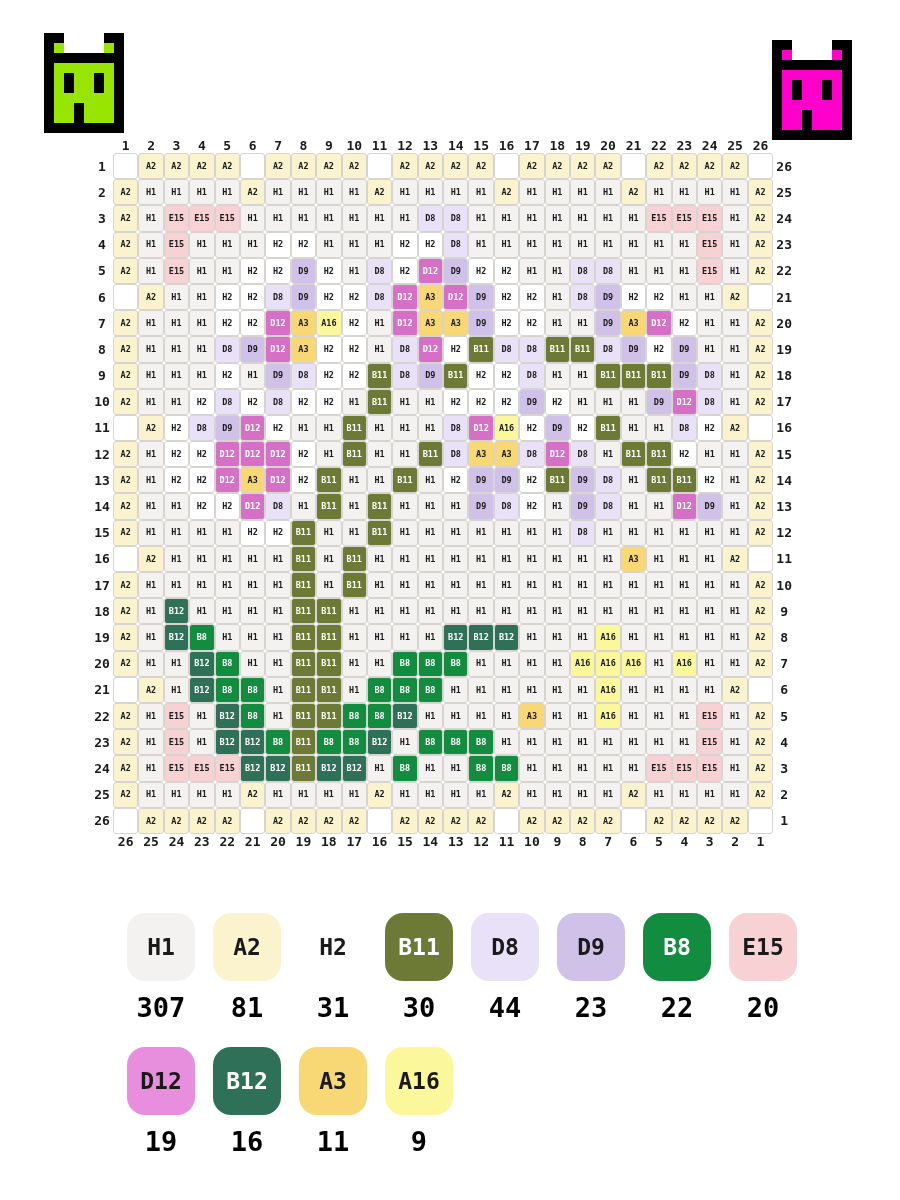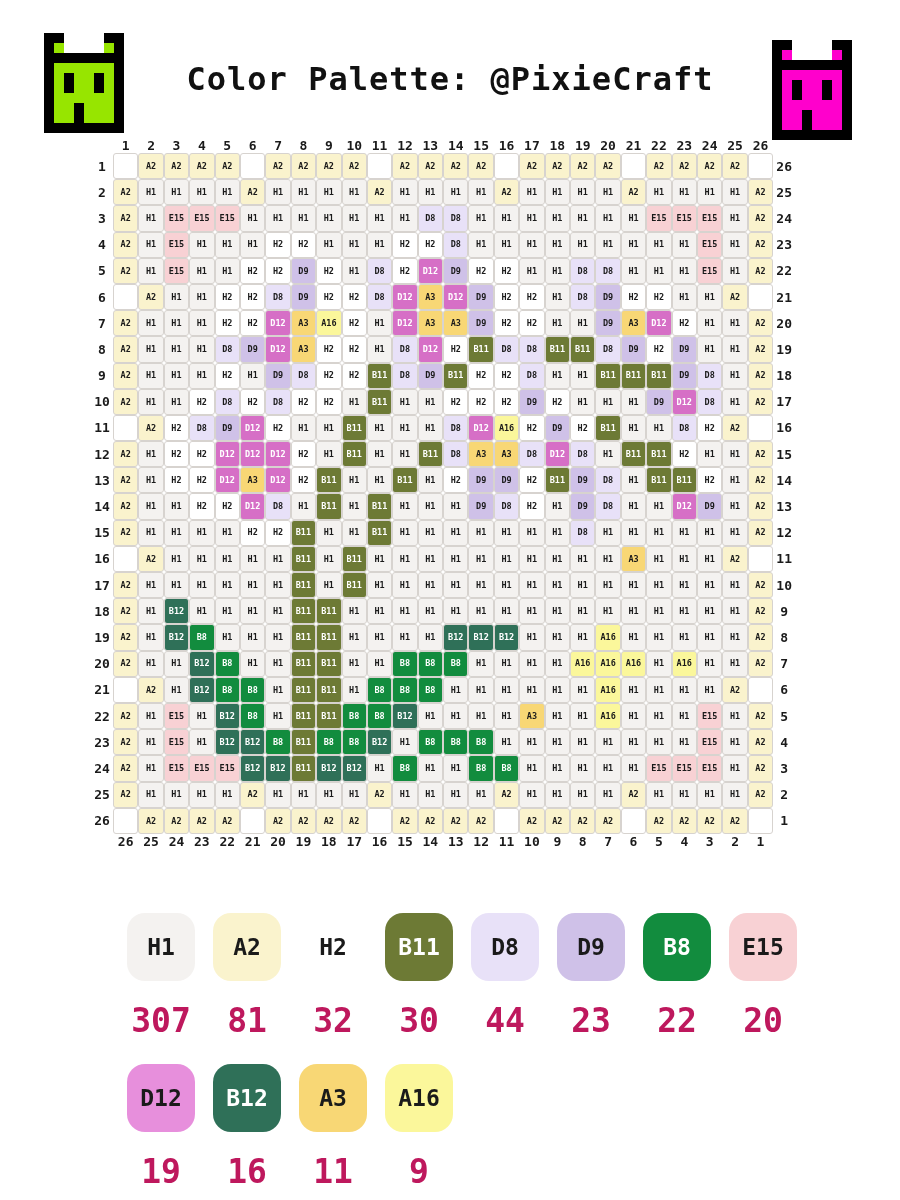--- a/index.html
+++ b/index.html
@@ -26,21 +26,21 @@
     background:#ffffff;color:#1a1a1a;
   }
   .legend{position:absolute;left:127px;top:913px;}
   .legend-row{display:flex;gap:18px;margin-bottom:24px;}
   .legend-item{display:flex;flex-direction:column;align-items:center;width:68px;}
   .swatch{
     width:68px;height:68px;border-radius:18px;
     display:flex;align-items:center;justify-content:center;
     font-size:23px;font-weight:bold;
   }
-  .count{margin-top:20px;font-size:33px;font-weight:bold;color:#be185d;}
+  .count{margin-top:11px;font-size:27px;font-weight:bold;color:#000000;}
 </style>
 </head>
 <body>
 
 <div class="page">
   <div class="icon icon-left"><svg width="100" height="100">
         <rect x="10" y="0" width="10" height="10" fill="#000000"></rect>
         <rect x="20" y="0" width="10" height="10" fill="#000000"></rect>
         <rect x="70" y="0" width="10" height="10" fill="#000000"></rect>
         <rect x="80" y="0" width="10" height="10" fill="#000000"></rect>
@@ -106,21 +106,20 @@
         <rect x="80" y="80" width="10" height="10" fill="#000000"></rect>
         <rect x="10" y="90" width="10" height="10" fill="#000000"></rect>
         <rect x="20" y="90" width="10" height="10" fill="#000000"></rect>
         <rect x="30" y="90" width="10" height="10" fill="#000000"></rect>
         <rect x="40" y="90" width="10" height="10" fill="#000000"></rect>
         <rect x="50" y="90" width="10" height="10" fill="#000000"></rect>
         <rect x="60" y="90" width="10" height="10" fill="#000000"></rect>
         <rect x="70" y="90" width="10" height="10" fill="#000000"></rect>
         <rect x="80" y="90" width="10" height="10" fill="#000000"></rect>
       </svg></div>
-  <div class="title">Color Palette: @PixieCraft</div>
   <div class="icon icon-right"><svg width="100" height="100">
         <rect x="10" y="0" width="10" height="10" fill="#000000"></rect>
         <rect x="20" y="0" width="10" height="10" fill="#000000"></rect>
         <rect x="70" y="0" width="10" height="10" fill="#000000"></rect>
         <rect x="80" y="0" width="10" height="10" fill="#000000"></rect>
         <rect x="10" y="10" width="10" height="10" fill="#000000"></rect>
         <rect x="20" y="10" width="10" height="10" fill="#ff00cc"></rect>
         <rect x="70" y="10" width="10" height="10" fill="#ff00cc"></rect>
         <rect x="80" y="10" width="10" height="10" fill="#000000"></rect>
         <rect x="10" y="20" width="10" height="10" fill="#000000"></rect>
@@ -981,21 +980,21 @@
         <div class="legend-item">
           <div class="swatch" style="background: rgb(244, 242, 240); color: rgb(26, 26, 26);">H1</div>
           <div class="count">307</div>
         </div>
         <div class="legend-item">
           <div class="swatch" style="background: rgb(250, 243, 205); color: rgb(26, 26, 26);">A2</div>
           <div class="count">81</div>
         </div>
         <div class="legend-item">
           <div class="swatch" style="background: rgb(255, 255, 255); color: rgb(26, 26, 26);">H2</div>
-          <div class="count">32</div>
+          <div class="count">31</div>
         </div>
         <div class="legend-item">
           <div class="swatch" style="background: rgb(109, 122, 53); color: rgb(255, 255, 255);">B11</div>
           <div class="count">30</div>
         </div>
         <div class="legend-item">
           <div class="swatch" style="background: rgb(232, 225, 248); color: rgb(26, 26, 26);">D8</div>
           <div class="count">44</div>
         </div>
         <div class="legend-item">

